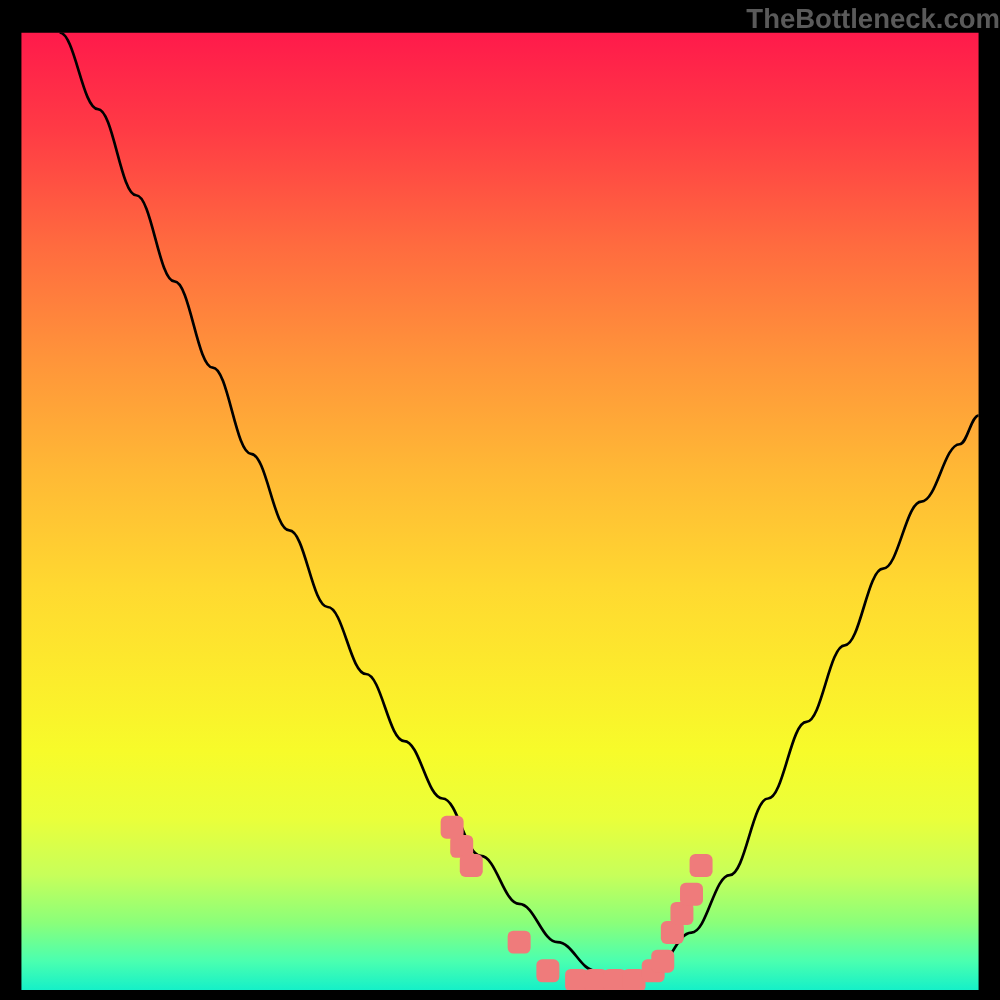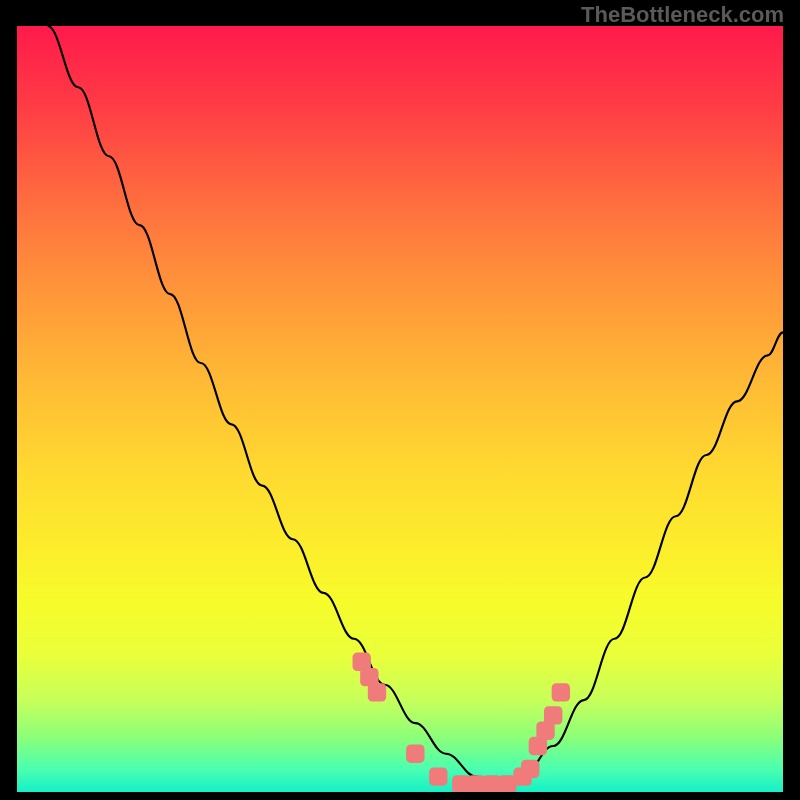--- a/index.html
+++ b/index.html
@@ -6,21 +6,21 @@
   html, body { width: 800px; height: 800px; overflow: hidden; background: #fff; }
   .outer {
     width: 800px;
     height: 800px;
     background: #000;
     position: relative;
   }
   .watermark {
     position: absolute;
     top: 2px;
-    right: 16px;
+    right: 0;
     color: #5a5a5a;
     font-family: Arial, Helvetica, sans-serif;
     font-size: 22px;
     font-weight: 600;
     z-index: 5;
   }
   .plot {
     position: absolute;
     left: 15px;
     top: 24px;

